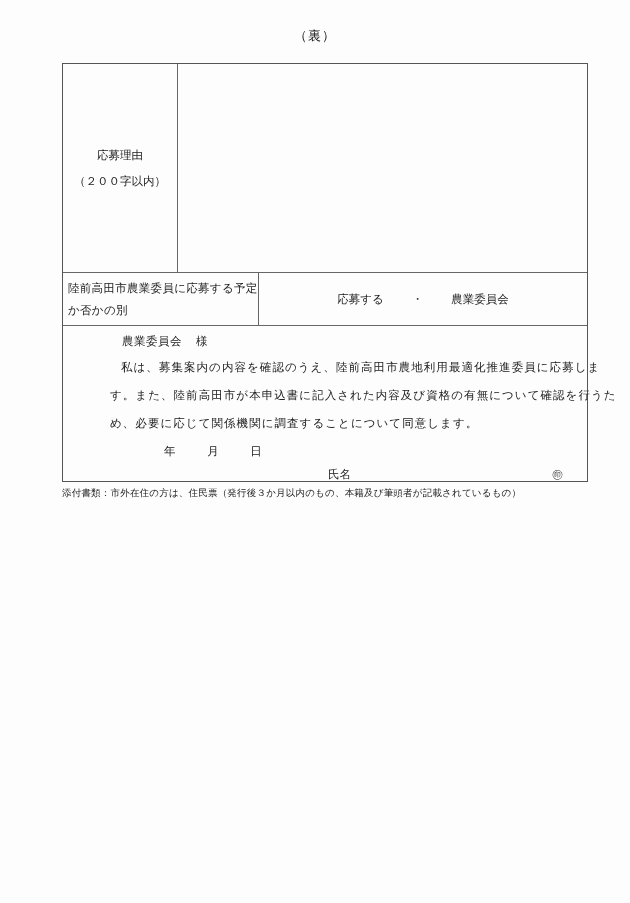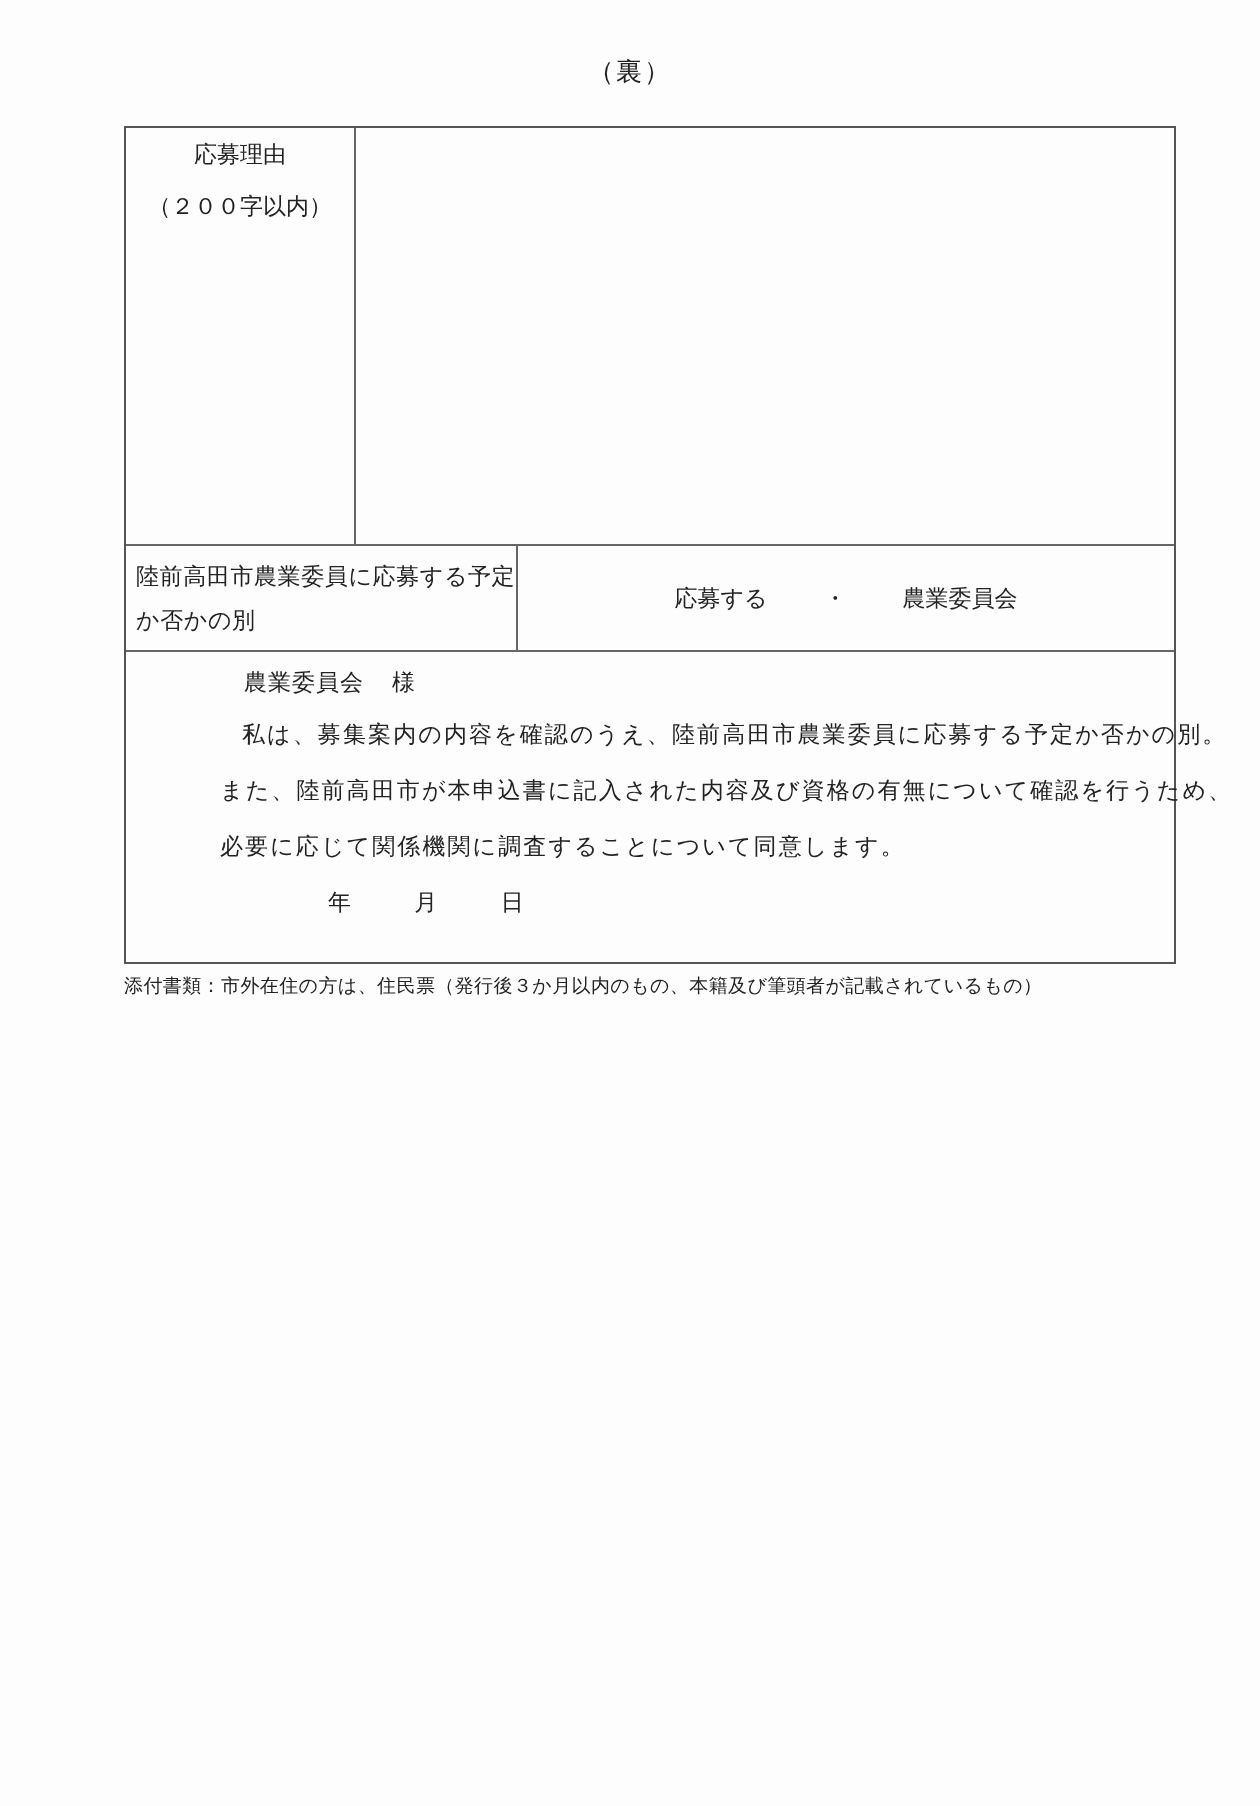--- a/index.html
+++ b/index.html
@@ -16,21 +16,21 @@
       position: absolute; left: 62px; top: 63px; width: 526px; height: 419px;
       border: 1.5px solid #555; box-sizing: border-box;
     }
     .row1 {
       position: absolute; left: 0; top: 0; width: 100%; height: 209px;
       border-bottom: 1px solid #666; box-sizing: border-box;
     }
     .row1 .label-cell {
       position: absolute; left: 0; top: 0; width: 115px; height: 100%;
       border-right: 1px solid #666; box-sizing: border-box;
-      display: flex; flex-direction: column; align-items: center; 
+      display: flex; flex-direction: column; align-items: center; justify-content: center;
     }
     .row1 .label-cell span { display: block; line-height: 26px; }
     .row1 .input-cell { position: absolute; left: 115px; top: 0; right: 0; bottom: 0; }
     .row2 {
       position: absolute; left: 0; top: 209px; width: 100%; height: 53px;
       border-bottom: 1px solid #666; box-sizing: border-box;
     }
     .row2 .label-cell {
       position: absolute; left: 0; top: 0; width: 196px; height: 100%;
       border-right: 1px solid #666; box-sizing: border-box;
@@ -82,22 +82,26 @@
       <span>応募する</span>
       <span class="dot">・</span>
       <span>農業委員会</span>
     </div>
   </div>
 
   <div class="row3">
     <div class="addressee">
       <span>農業委員会</span><span class="sama">様</span>
     </div>
-    <div class="body-text">私は、募集案内の内容を確認のうえ、陸前高田市農業委員に応募する予定か否かの別。また、陸前高田市が本申込書に記入された内容及び資格の有無について確認を行うため、必要に応じて関係機関に調査することについて同意します。</div>
+    <div class="body-text">私は、募集案内の内容を確認のうえ、陸前高田市農地利用最適化推進委員に応募します。また、陸前高田市が本申込書に記入された内容及び資格の有無について確認を行うため、必要に応じて関係機関に調査することについて同意します。</div>
     <div class="date-line">
       <span>年</span>
       <span>月</span>
       <span>日</span>
+    </div>
+    <div class="sign-line">
+      <span class="name-label">氏名</span>
+      <span class="seal">㊞</span>
     </div>
   </div>
 </div>
 
 <div class="attachment">添付書類：市外在住の方は、住民票（発行後３か月以内のもの、本籍及び筆頭者が記載されているもの）</div>
 
 </body></html>

